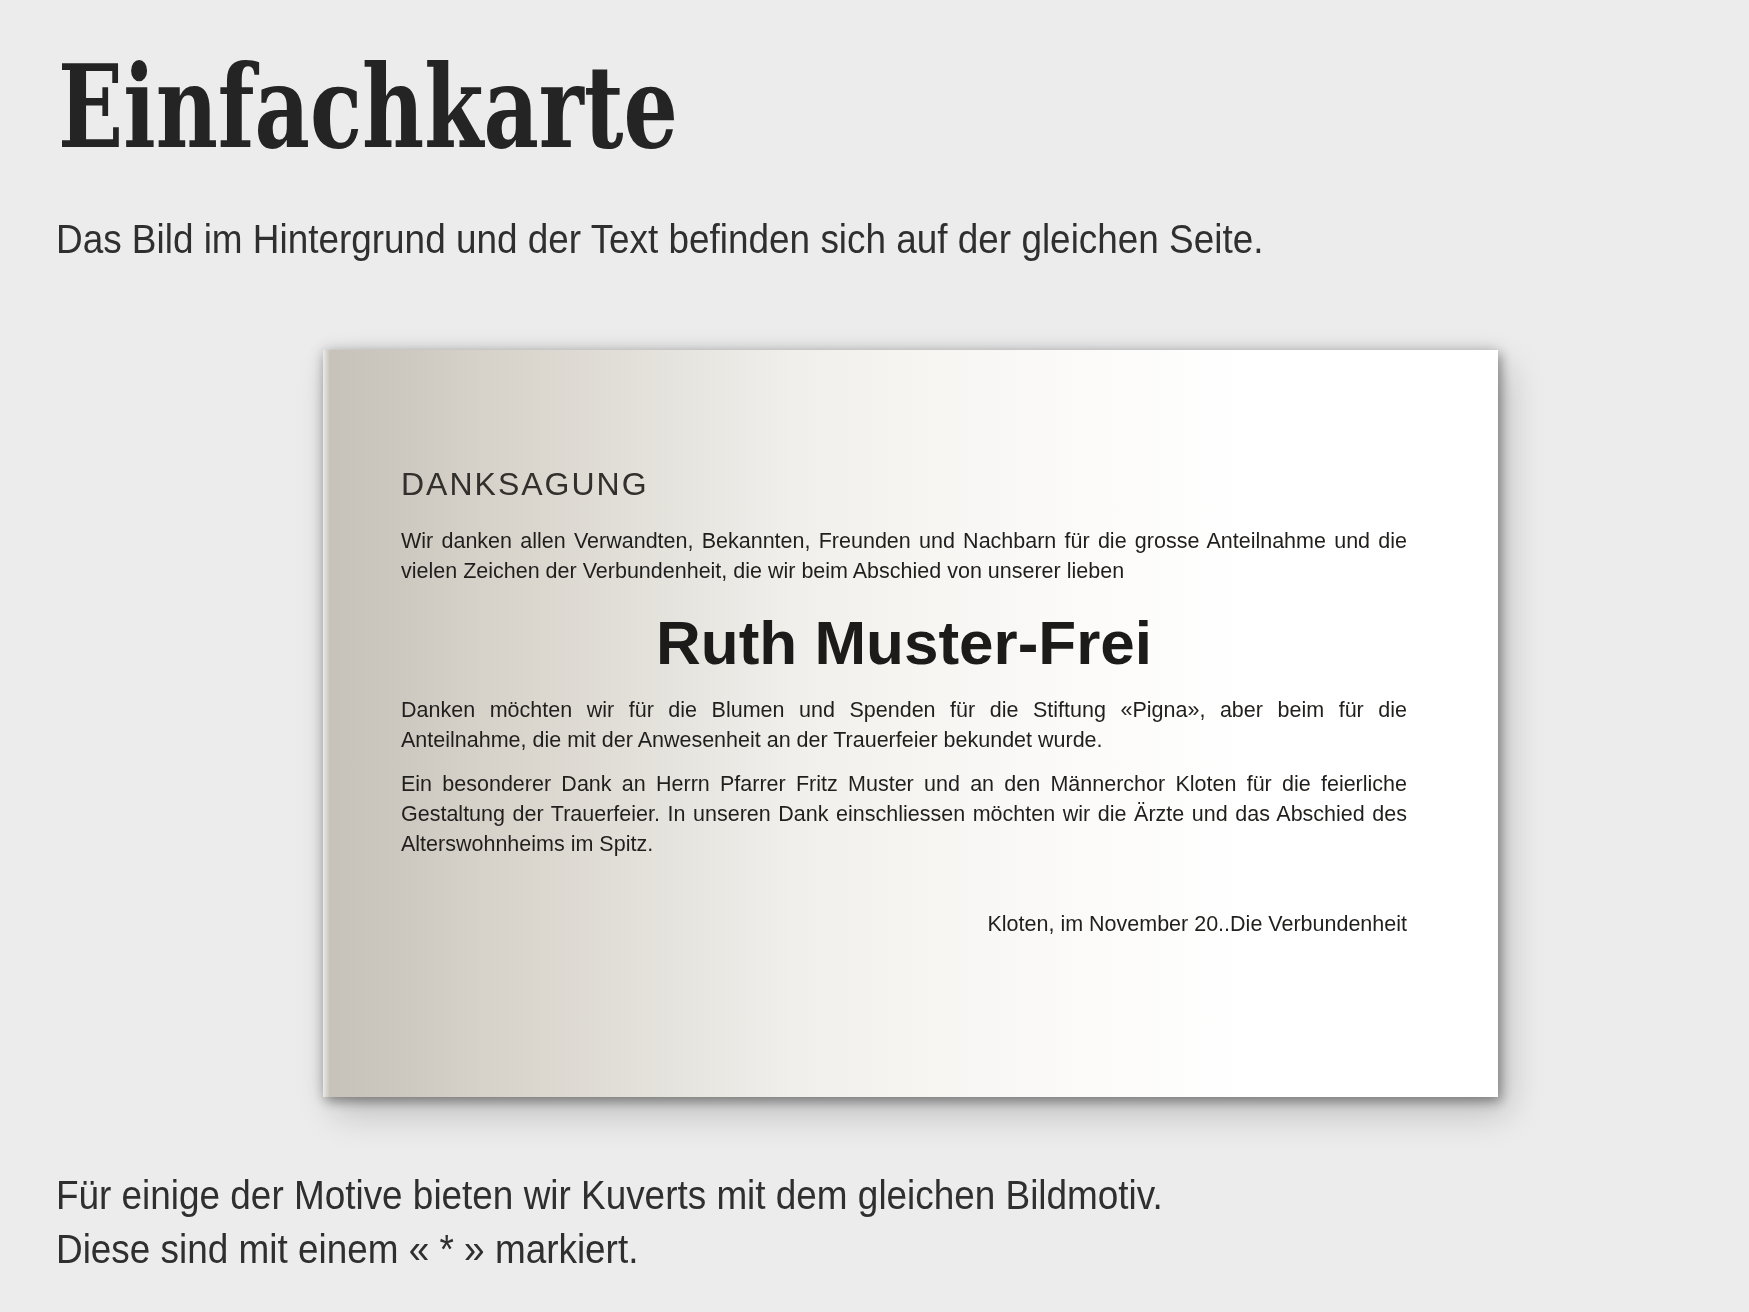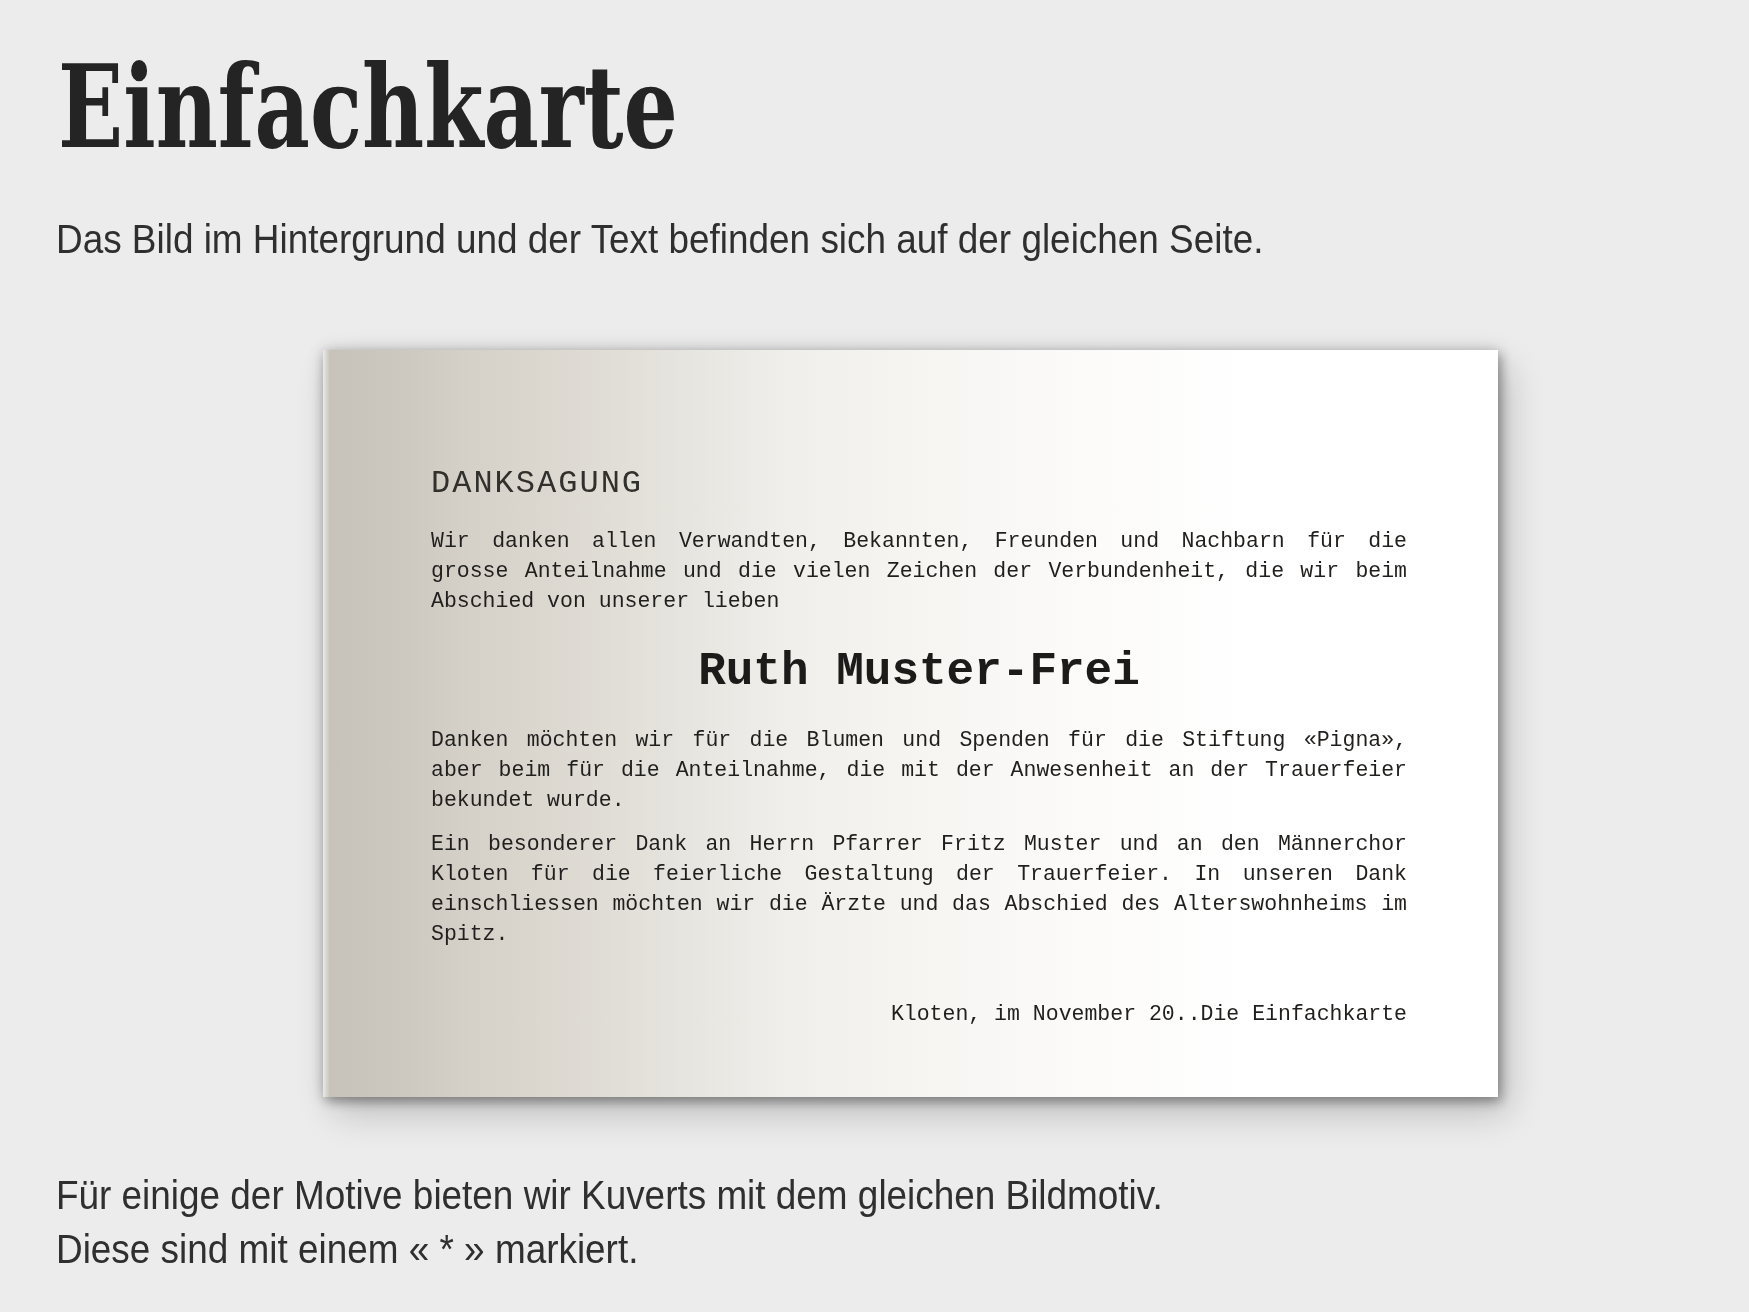--- a/index.html
+++ b/index.html
@@ -57,36 +57,36 @@
   }
 
   
   .card {
     position: absolute;
     left: 323px;
     top: 350px;
     width: 1175px;
     height: 747px;
     box-sizing: border-box;
-    padding: 116px 91px 0 108px;
+    padding: 116px 91px 0 78px;
     background: linear-gradient(90deg,
       #c6c2b9 0%,
       #cdc9c0 7%,
       #d5d1c8 12.5%,
       #e0ddd6 24%,
       #f0efeb 40%,
       #f6f5f2 51%,
       #fcfbfa 66%,
       #ffffff 79%,
       #ffffff 100%);
     box-shadow:
       0 0 14px rgba(0,0,0,0.18),
       3px 5px 10px rgba(0,0,0,0.28),
       10px 16px 34px rgba(0,0,0,0.20);
-    font-family: Liberation Mono, monospace;
+    font-family: Liberation Sans, sans-serif;
     font-size: 21.5px;
     line-height: 30px;
     color: #201f1d;
   }
   
   .card::before {
     content: "";
     position: absolute;
     left: 0; top: 0; bottom: 0;
     width: 7px;
@@ -104,21 +104,21 @@
   }
   .card p {
     margin: 0 0 14px 0;
     text-align: justify;
   }
   .card p.no-justify {
     text-align: left;
   }
   .card-name {
     margin: 30px 0 26px 0;
-    font-size: 46px;
+    font-size: 62px;
     line-height: 53px;
     font-weight: bold;
     text-align: center;
     color: #1c1b19;
   }
   .card-footer-row {
     display: flex;
     justify-content: flex-end;
     margin-top: 50px;
   }
@@ -141,21 +141,21 @@
     <div class="card-name">Ruth Muster-Frei</div>
 
 
     <p>Danken möchten wir für die Blumen und Spenden für die Stiftung «Pigna», aber beim für die Anteilnahme, die mit der Anwesenheit an der Trauerfeier bekundet wurde.</p>
 
     <p>Ein besonderer Dank an Herrn Pfarrer Fritz Muster und an den Männerchor Kloten für die feierliche Gestaltung der Trauerfeier. In unseren Dank einschliessen möchten wir die Ärzte und das Abschied des Alterswohnheims im Spitz.</p>
 
 
     <div class="card-footer-row">
       <span>Kloten, im November 20..</span>
-      <span>Die Einfachkarte</span>
+      <span>Die Verbundenheit</span>
     </div>
   </div>
 
   <p class="page-footer">
     <span>Für einige der Motive bieten wir Kuverts mit dem gleichen Bildmotiv.</span><br>
     <span>Diese sind mit einem « * » markiert.</span>
   </p>
 
 </div>
 

